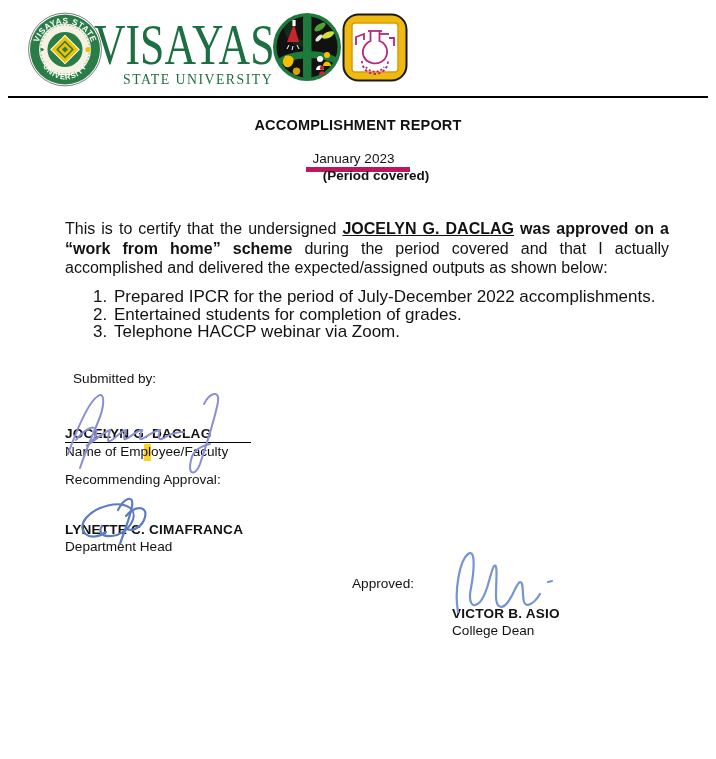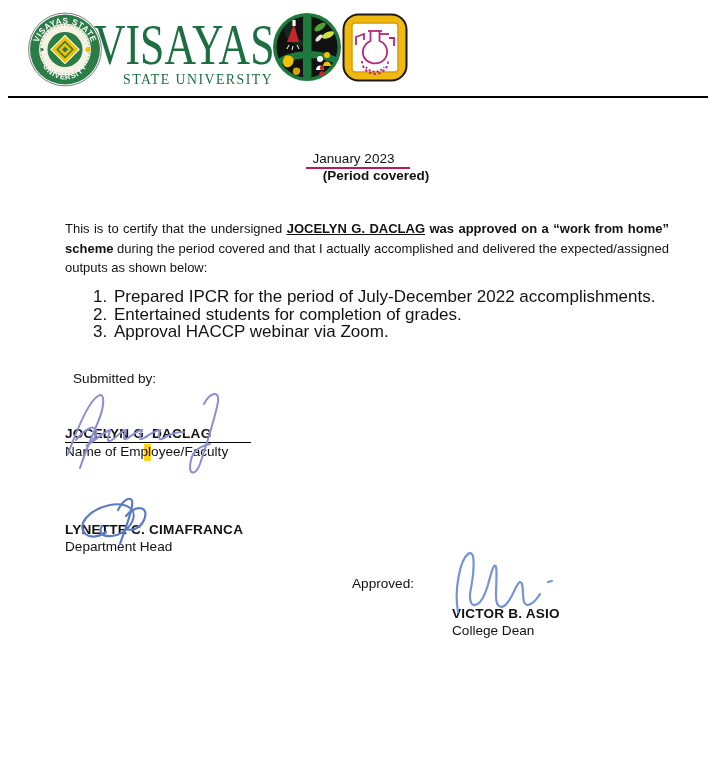--- a/index.html
+++ b/index.html
@@ -36,30 +36,30 @@
   #header-rule{
     left:8px;top:96px;width:700px;height:2px;background:#000;
   }
 
   
   .centered{left:0;width:716px;text-align:center;}
   #report-title{top:117px;font-size:14.5px;font-weight:bold;letter-spacing:0.2px;}
   #period-value{top:151px;font-size:13.5px;}
   #period-value span{
     display:inline-block;
-    border-bottom:2px solid #be185d;
+    border-bottom:5px solid #be185d;
     padding:0 16px 1px 7px;
     text-align:center;
   }
   #period-label{top:168px;font-size:13.5px;font-weight:bold;padding-left:18px;}
 
   
   #certify-par{
     left:65px;top:219px;width:604px;
-    font-size:13px;line-height:19.5px;
+    font-size:16px;line-height:19.5px;
     text-align:justify;
   }
   #certify-par .bold{font-weight:bold;}
   #certify-par .bold-underline{font-weight:bold;text-decoration:underline;}
   #accomplishment-list{
     left:88px;top:288px;width:580px;
     font-size:17px;line-height:17.6px;
     margin:0;padding:0 0 0 24px;
   }
   #accomplishment-list li{padding-left:2px;}
@@ -165,31 +165,32 @@
 
         <path d="M20,48 A13,13 0 0 0 46,48" stroke-dasharray="2.5,2.2"></path>
         <path d="M24,54 A11,11 0 0 0 42,54" stroke-dasharray="2,2"></path>
       </g>
     </svg>
   </div>
 
 
   <div class="abs" id="header-rule"></div>
 
+  <div class="abs centered" id="report-title">ACCOMPLISHMENT REPORT</div>
   <div class="abs centered" id="period-value">
     <span>January 2023</span>
   </div>
   <div class="abs centered" id="period-label">(Period covered)</div>
 
   <div class="abs" id="certify-par"><span>This is to certify that the undersigned </span><span class="bold-underline">JOCELYN G. DACLAG</span><span class="bold"> was approved on a “work from home” scheme</span><span> during the period covered and that I actually accomplished and delivered the expected/assigned outputs as shown below:</span></div>
 
   <ol class="abs" id="accomplishment-list">
     <li>Prepared IPCR for the period of July-December 2022 accomplishments.</li>
     <li>Entertained students for completion of grades.</li>
-    <li>Approval HACCP webinar via Zoom.</li>
+    <li>Telephone HACCP webinar via Zoom.</li>
   </ol>
 
   <div class="abs sig-label" style="left:65px;top:371px;margin-left:8px;">Submitted by:</div>
 
   <div class="abs" style="left:60px;top:388px;width:192px;height:90px;z-index:2;">
     <svg width="192" height="90" viewBox="0 0 192 90">
       <g fill="none" stroke="#8a8fd2" stroke-width="2" stroke-linecap="round">
         <path d="M8,66 C16,44 28,14 38,8 C46,3 44,20 38,34 C32,48 24,68 20,80"></path>
         <path d="M16,52 C24,42 34,36 36,42 C38,48 30,56 26,58 C34,53 44,44 50,42 C48,50 46,56 52,52 C58,48 62,42 66,42 C64,48 62,54 68,50 C74,46 78,42 82,42 C80,48 78,54 84,50 C90,46 96,42 100,42 C98,48 98,54 104,50 C110,46 116,44 124,44"></path>
         <path d="M144,16 C150,4 160,2 158,14 C154,34 146,58 140,76 C136,88 127,88 131,72 C133,62 141,58 150,56"></path>
@@ -197,20 +198,21 @@
     </svg>
   </div>
 
   <div class="abs" id="highlight-mark"></div>
 
   <div class="abs sig-name over" id="employee-name" style="left:65px;top:426px;">
     <span>JOCELYN G. DACLAG</span>
   </div>
   <div class="abs sig-role over" style="left:65px;top:444px;background:transparent;">Name of Employee/Faculty</div>
 
+  <div class="abs sig-label" style="left:65px;top:472px;">Recommending Approval:</div>
 
   <div class="abs" style="left:72px;top:490px;width:104px;height:58px;z-index:2;">
     <svg width="104" height="58" viewBox="0 0 104 58">
       <g fill="none" stroke="#5b7cc2" stroke-width="2.2" stroke-linecap="round">
         <path d="M34,42 C16,54 4,40 14,28 C24,16 48,10 58,18 C68,26 56,44 40,46 C30,47 26,42 30,36"></path>
         <path d="M46,20 C52,8 62,4 60,16 C58,28 52,42 48,54"></path>
         <path d="M54,26 C64,14 78,16 72,30 C68,39 58,42 54,38"></path>
       </g>
     </svg>
   </div>

